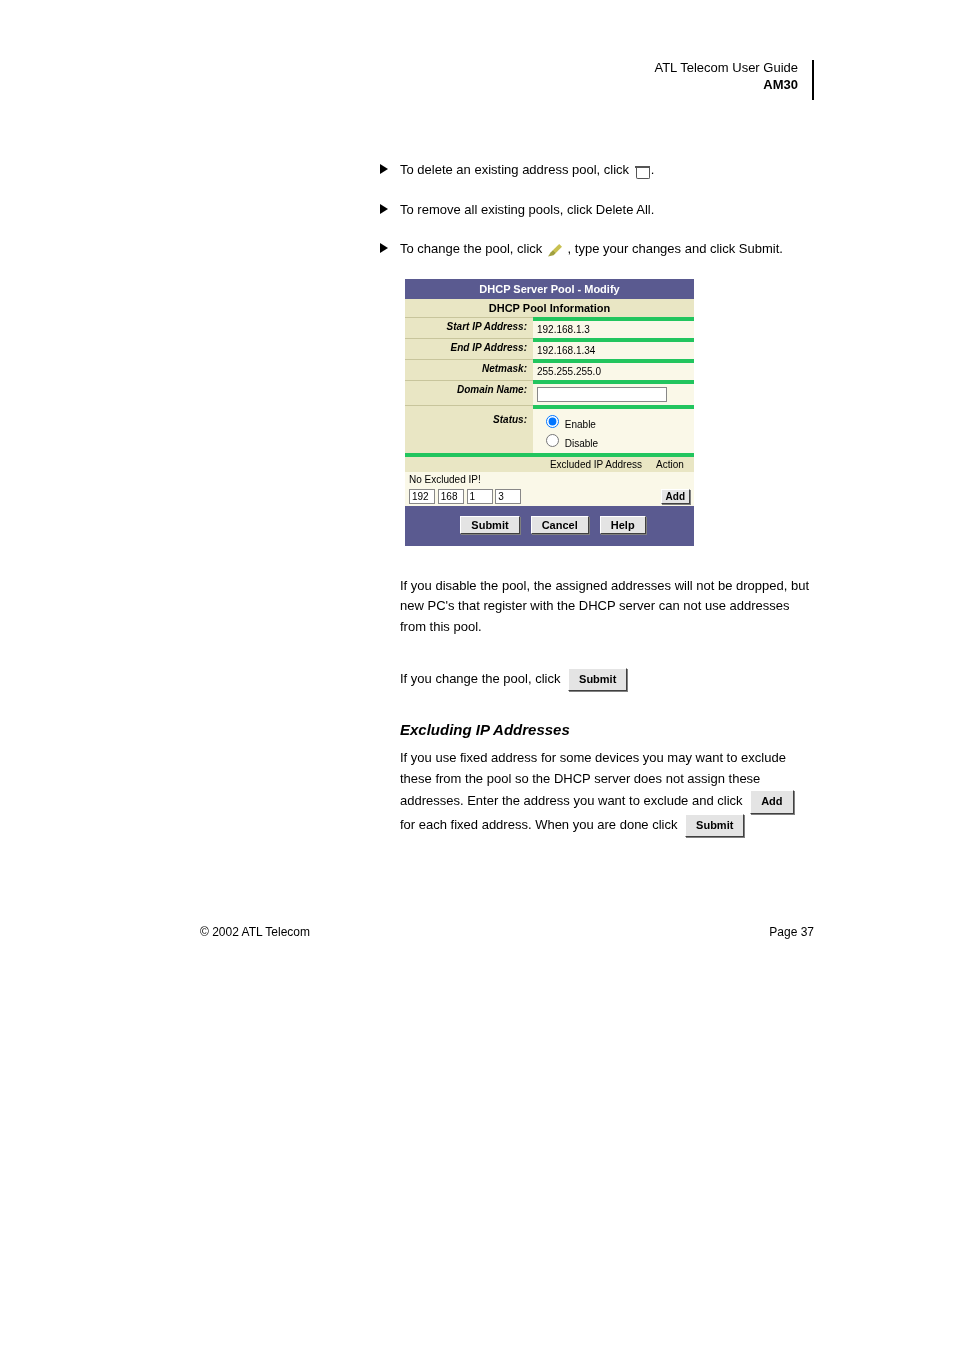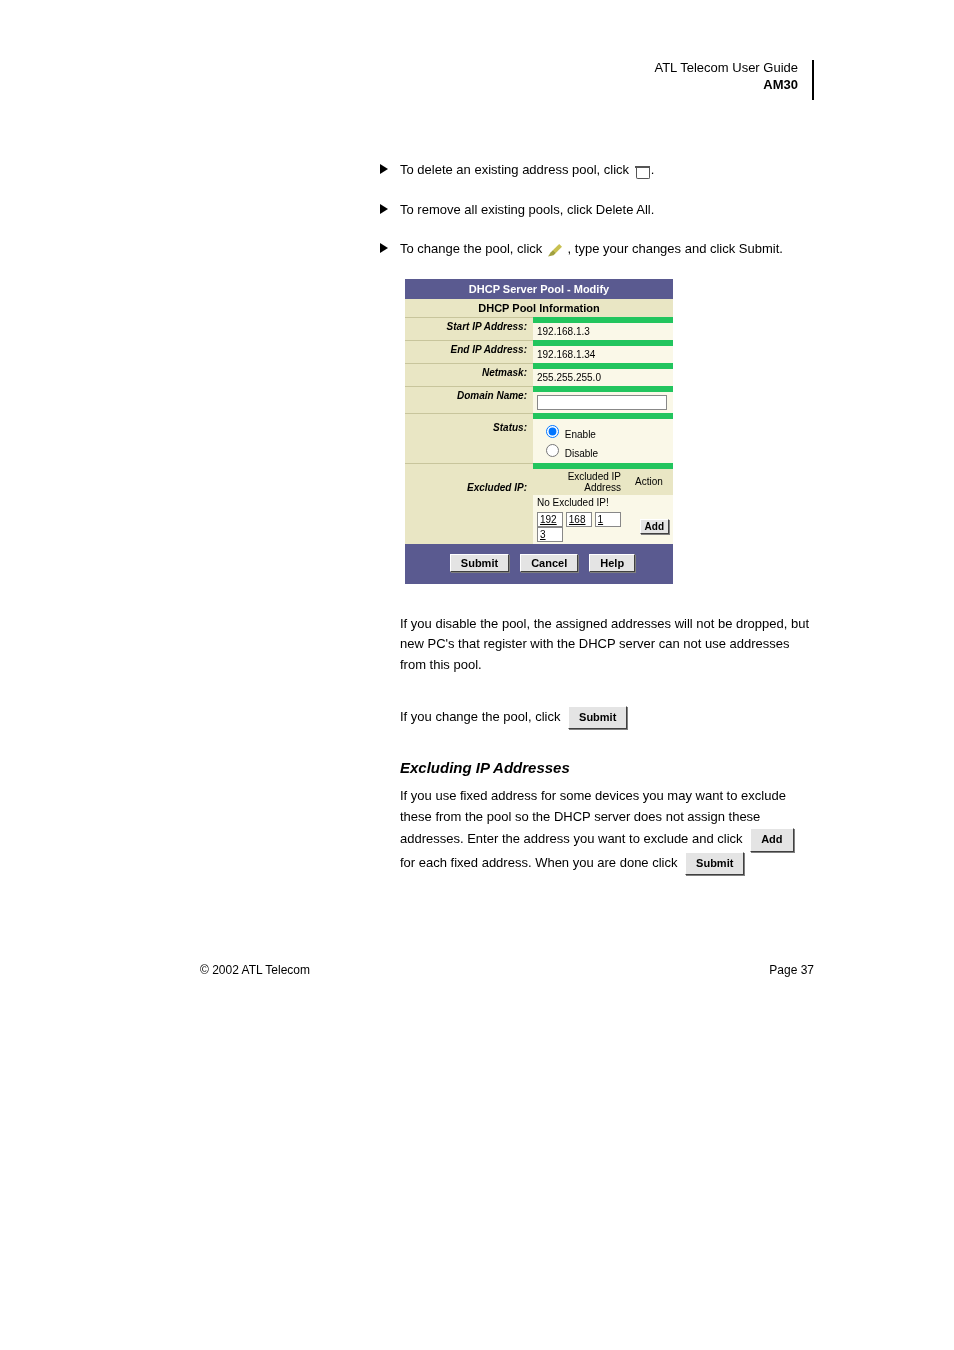--- a/index.html
+++ b/index.html
@@ -65,21 +65,21 @@
     border-bottom:2px solid #555;
   }
   .pencil-icon {
     display:inline-block; width:14px; height:14px; vertical-align:middle;
     background: linear-gradient(45deg, #a0a040 40%, #c8c050 40%);
     transform: rotate(0deg);
     clip-path: polygon(0 100%, 20% 70%, 80% 10%, 100% 30%, 40% 90%, 0 100%);
     margin:0 2px;
   }
   .dhcp-panel {
-    width: 268px;
+    width: 289px;
     margin: 10px 0 10px 205px;
     border-collapse: collapse;
     background: #fdba74;
     font-size: 11px;
   }
   .dhcp-panel td, .dhcp-panel th {
     border: none;
   }
   .dhcp-title {
     background: #5a5a90;
@@ -105,39 +105,39 @@
     text-align:right;
     padding:3px 6px 3px 2px;
     font-size:10px;
     border-top:1px solid #c8c59c;
   }
   .pool-value {
     flex:1;
     background:#faf8e8;
     padding:3px 4px;
     font-size:10px;
-    border-top:6px solid #22c55e;
+    border-top:4px solid #22c55e;
   }
   .pool-value input[type=text]{
     font-size:10px;
     border:1px solid #888;
     padding:1px 2px;
     box-sizing:border-box;
   }
   .pool-value .wide-input{ width: 130px; }
   .status-opts { line-height:1.3;padding-left:8px; }
   .excluded-table { width:100%; border-collapse:collapse; font-size:10px;}
   .excluded-table td, .excluded-table th {
     background:#e9e6c4;
     padding:2px 4px;
     font-size:10px;
     font-weight:normal;
   }
   .excluded-table .data-row td { background:#faf8e8; }
-  .oct-input { width:26px; text-align:left;text-decoration:underline; }
+  .oct-input { width:26px; text-align:left; }
   .btn-row {
     background:#5a5a90;
     text-align:center;
     padding:10px 0 12px 7px;
   }
   .win-btn, .win-btn-inline {
     display:inline-block;
     background:#e4e4e4;
     border:1px solid #404040;
     border-top-color:#fff;
@@ -233,21 +233,20 @@
           <input type="radio" name="st" checked="" style="">
           <span>Enable</span>
         </div>
         <div>
           <input type="radio" name="st" style="">
           <span>Disable</span>
         </div>
       </div>
     </div>
     <div class="pool-row">
-      <div class="pool-label" style="padding-top:18px;">Excluded IP:</div>
       <div class="pool-value" style="padding:0;">
         <table class="excluded-table">
           <tbody>
               <tr>
             <th style="text-align:right;">Excluded IP Address</th>
             <th style="width:40px; text-align:center;">Action</th>
           </tr>
           <tr class="data-row">
             <td colspan="2">No Excluded IP!</td>
           </tr>

